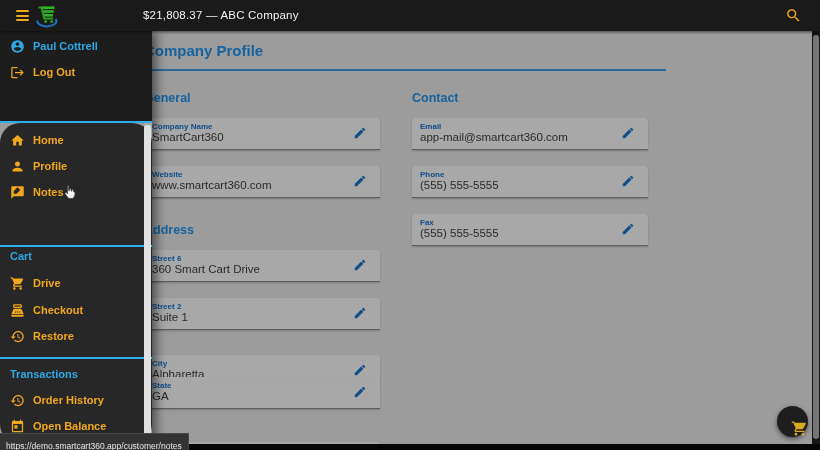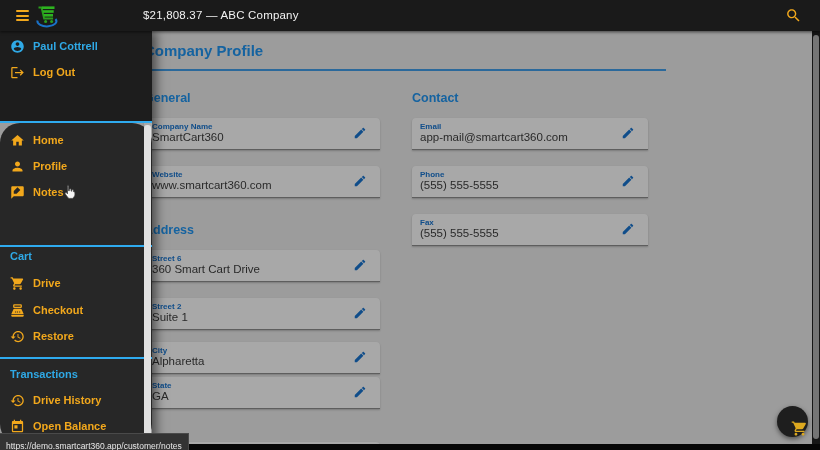--- a/index.html
+++ b/index.html
@@ -164,21 +164,21 @@
     </div>
     <div class="field col-l" style="top:267px">
       <span class="flabel">Street 2</span>
       <span class="fvalue">Suite 1</span>
       <span class="fedit">
           <svg class="ic" viewBox="0 0 24 24" fill="currentColor">
             <use href="#i-edit"></use>
           </svg>
         </span>
     </div>
-    <div class="field col-l" style="top:311px">
+    <div class="field col-l" style="top:324px">
       <span class="flabel">City</span>
       <span class="fvalue">Alpharetta</span>
       <span class="fedit">
           <svg class="ic" viewBox="0 0 24 24" fill="currentColor">
             <use href="#i-edit"></use>
           </svg>
         </span>
     </div>
     <div class="field col-l" style="top:346px">
       <span class="flabel">State</span>
@@ -313,21 +313,21 @@
 
       <div class="mdivider" style="top:234px"></div>
       <div class="msec" style="top:245px">Transactions</div>
 
       <div class="drow mrow" style="top:264px">
         <span class="dicon amber">
             <svg class="ic" viewBox="0 0 24 24" fill="currentColor">
               <use href="#i-history"></use>
             </svg>
           </span>
-        <span class="dlabel amber">Drive History</span>
+        <span class="dlabel amber">Order History</span>
       </div>
       <div class="drow mrow" style="top:290px">
         <span class="dicon amber">
             <svg class="ic" viewBox="0 0 24 24" fill="currentColor">
               <use href="#i-calendar"></use>
             </svg>
           </span>
         <span class="dlabel amber">Open Balance</span>
       </div>
 

